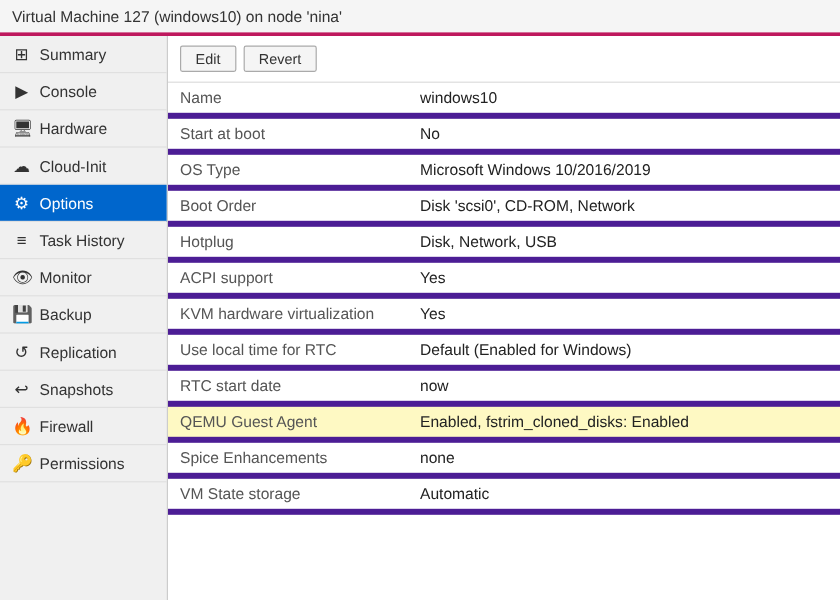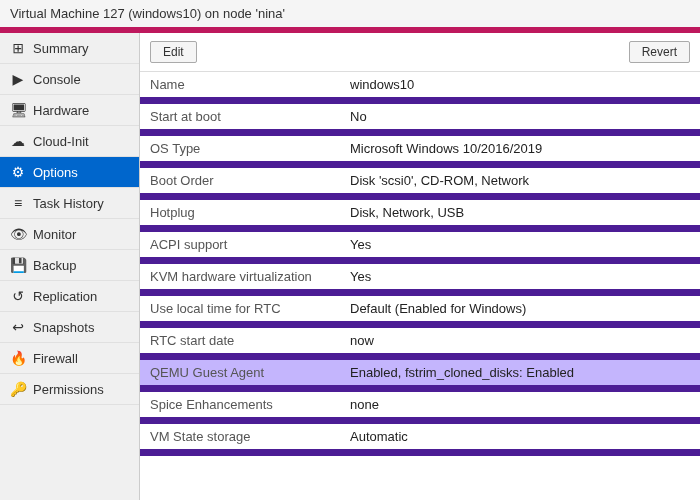--- a/index.html
+++ b/index.html
@@ -1,21 +1,21 @@
 <!DOCTYPE html>
 <html><head>
   <meta charset="utf-8">
   <style>
     * { box-sizing: border-box; margin: 0; padding: 0; }
     body { font-family: Arial, sans-serif; font-size: 13px; background: #fff; width: 700px; height: 500px; overflow: hidden; }
     
     
     .title-bar {
       background: #f5f5f5;
-      border-bottom: 6px solid #be185d;
+      border-bottom: 3px solid #be185d;
       padding: 6px 10px;
       font-size: 13px;
       color: #333;
     }
 
     .main-container {
       display: flex;
       height: calc(500px - 30px);
     }
 
@@ -55,45 +55,44 @@
       flex: 1;
       overflow-y: auto;
     }
 
     
     .toolbar {
       padding: 8px 10px;
       border-bottom: 1px solid #ddd;
       display: flex;
       gap: 6px;
-      justify-content: space-between;
     }
 
     .btn {
       padding: 3px 12px;
       border: 1px solid #aaa;
       background: #f5f5f5;
       cursor: pointer;
       font-size: 12px;
       border-radius: 2px;
       color: #333;
     }
 
     
     .data-table {
       width: 100%;
       border-collapse: collapse;
     }
 
     .data-table tr {
-      border-bottom: 7px solid #4c1d95;
+      border-bottom: 5px solid #4c1d95;
     }
 
     .data-table tr.highlighted {
-      background: #c4b5fd;
+      background: #fef9c3;
     }
 
     .data-table td {
       padding: 5px 10px;
       vertical-align: top;
     }
 
     .data-table td:first-child {
       color: #555;
       width: 200px;

